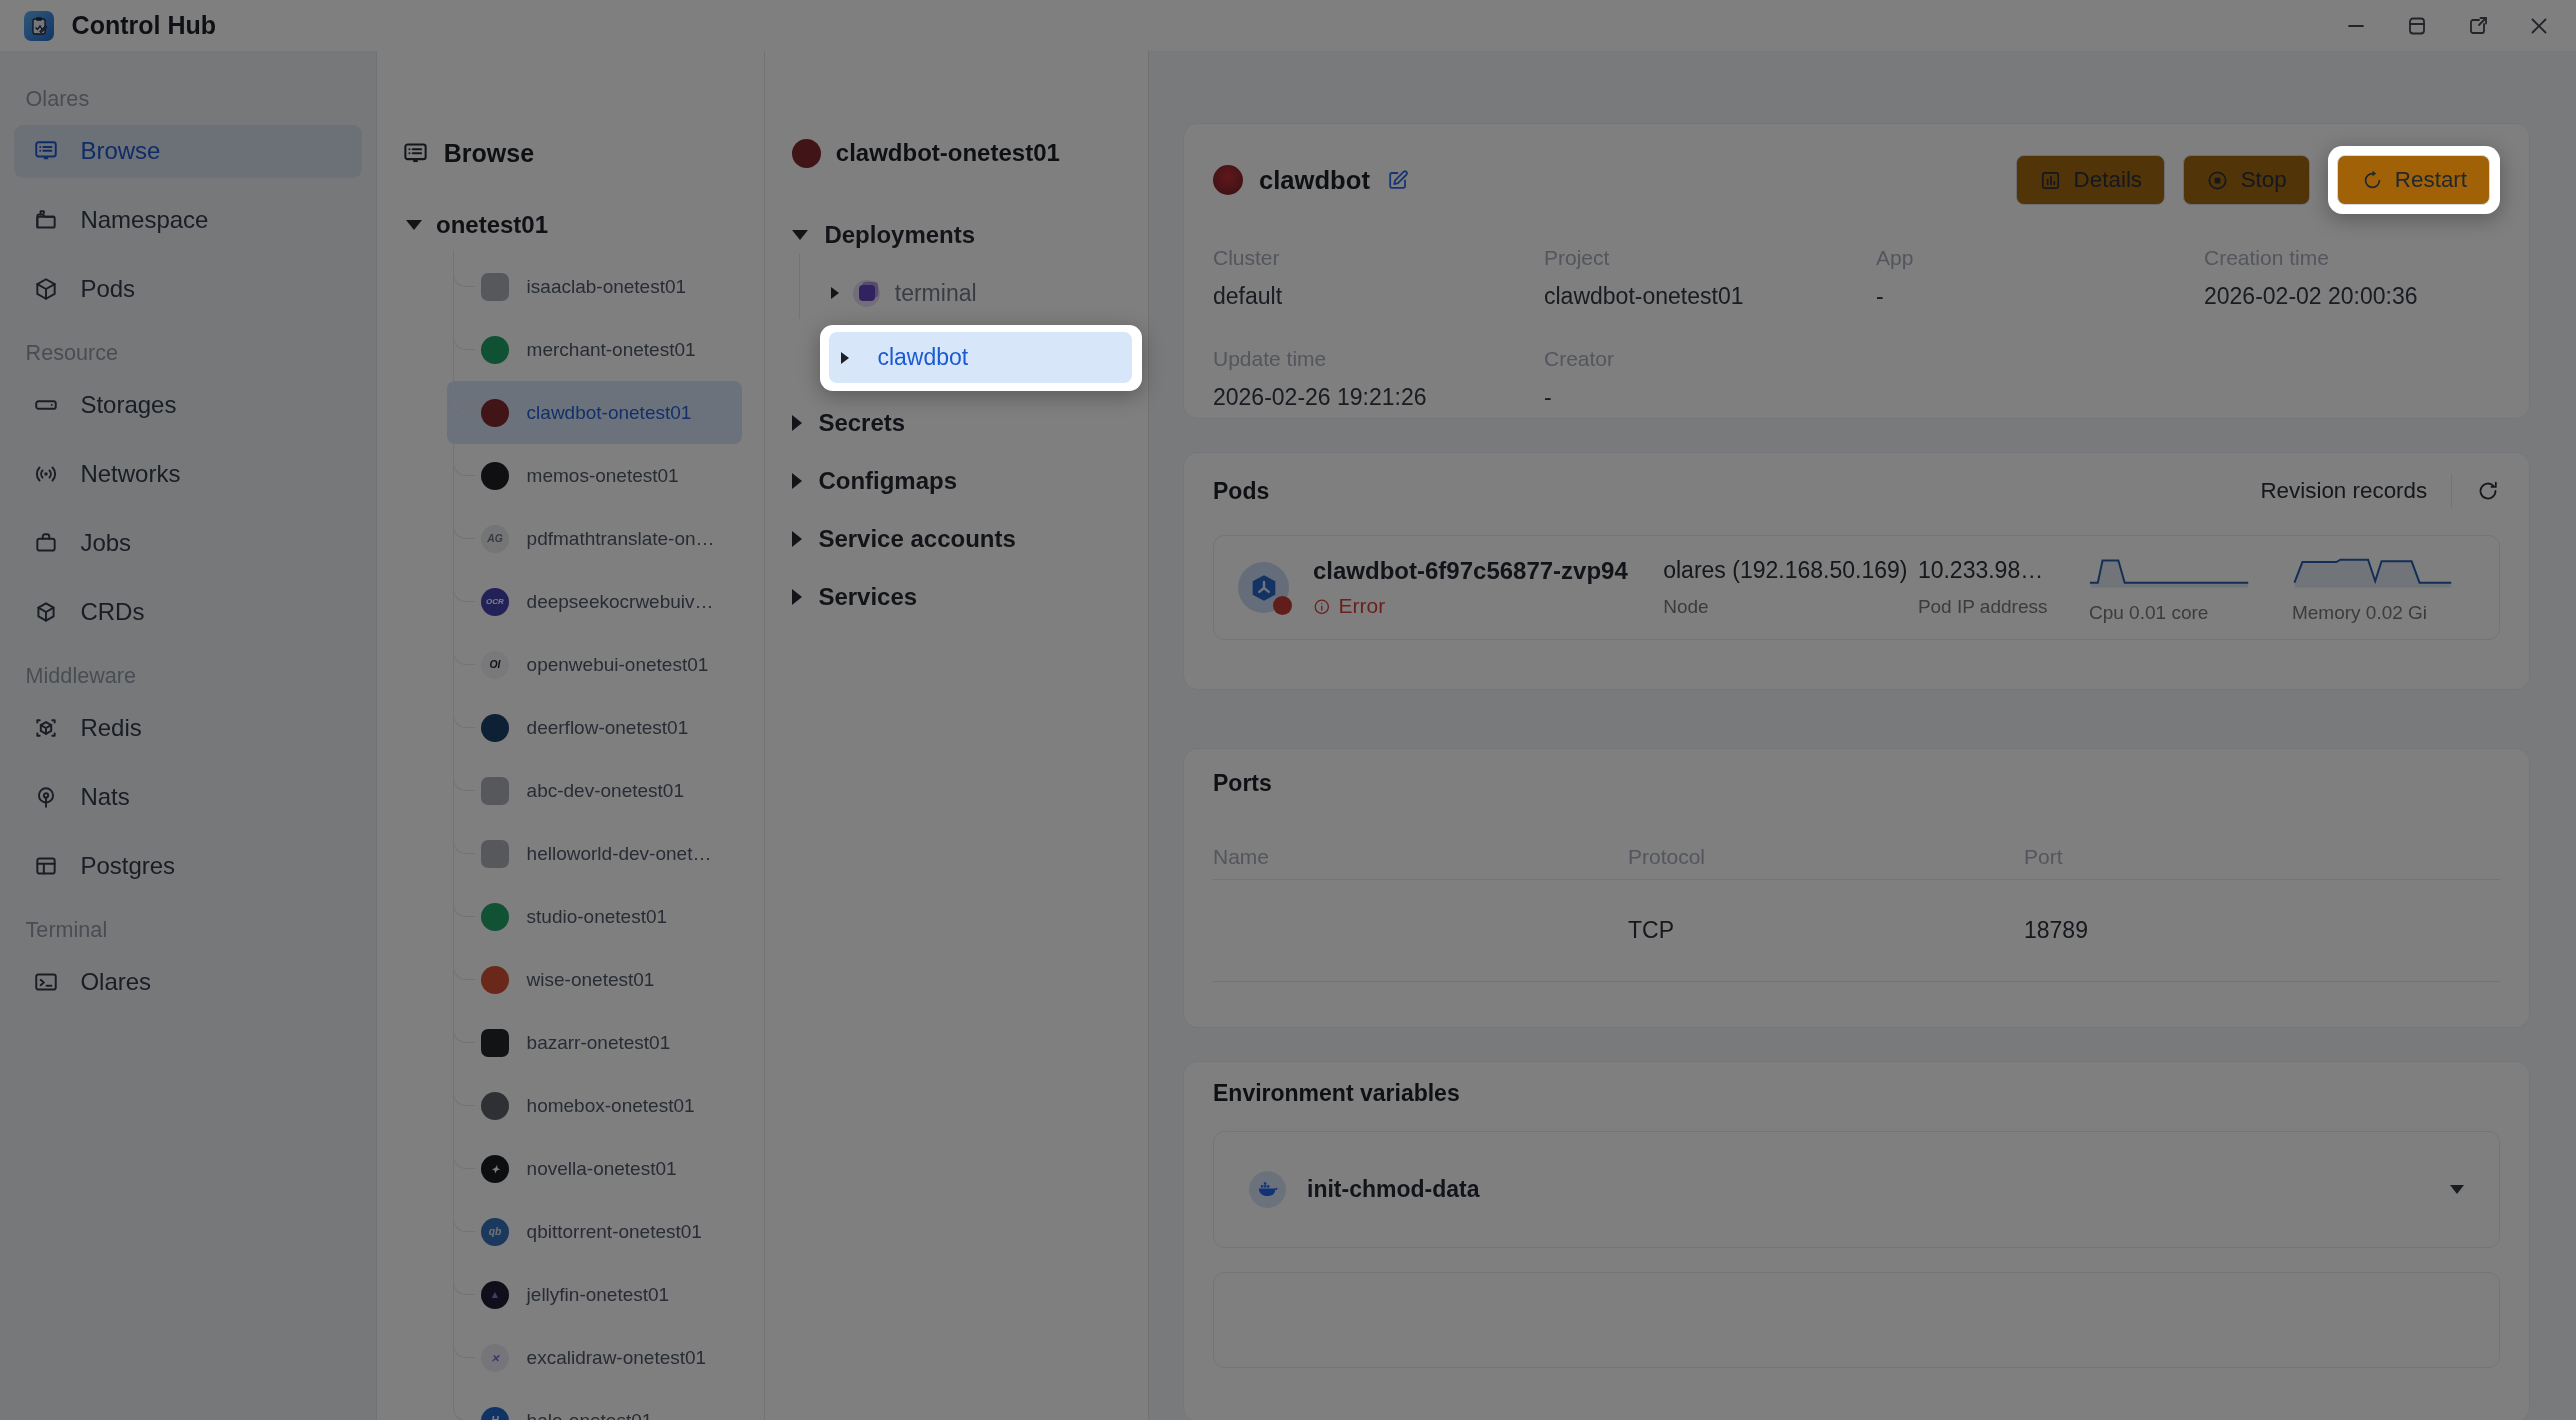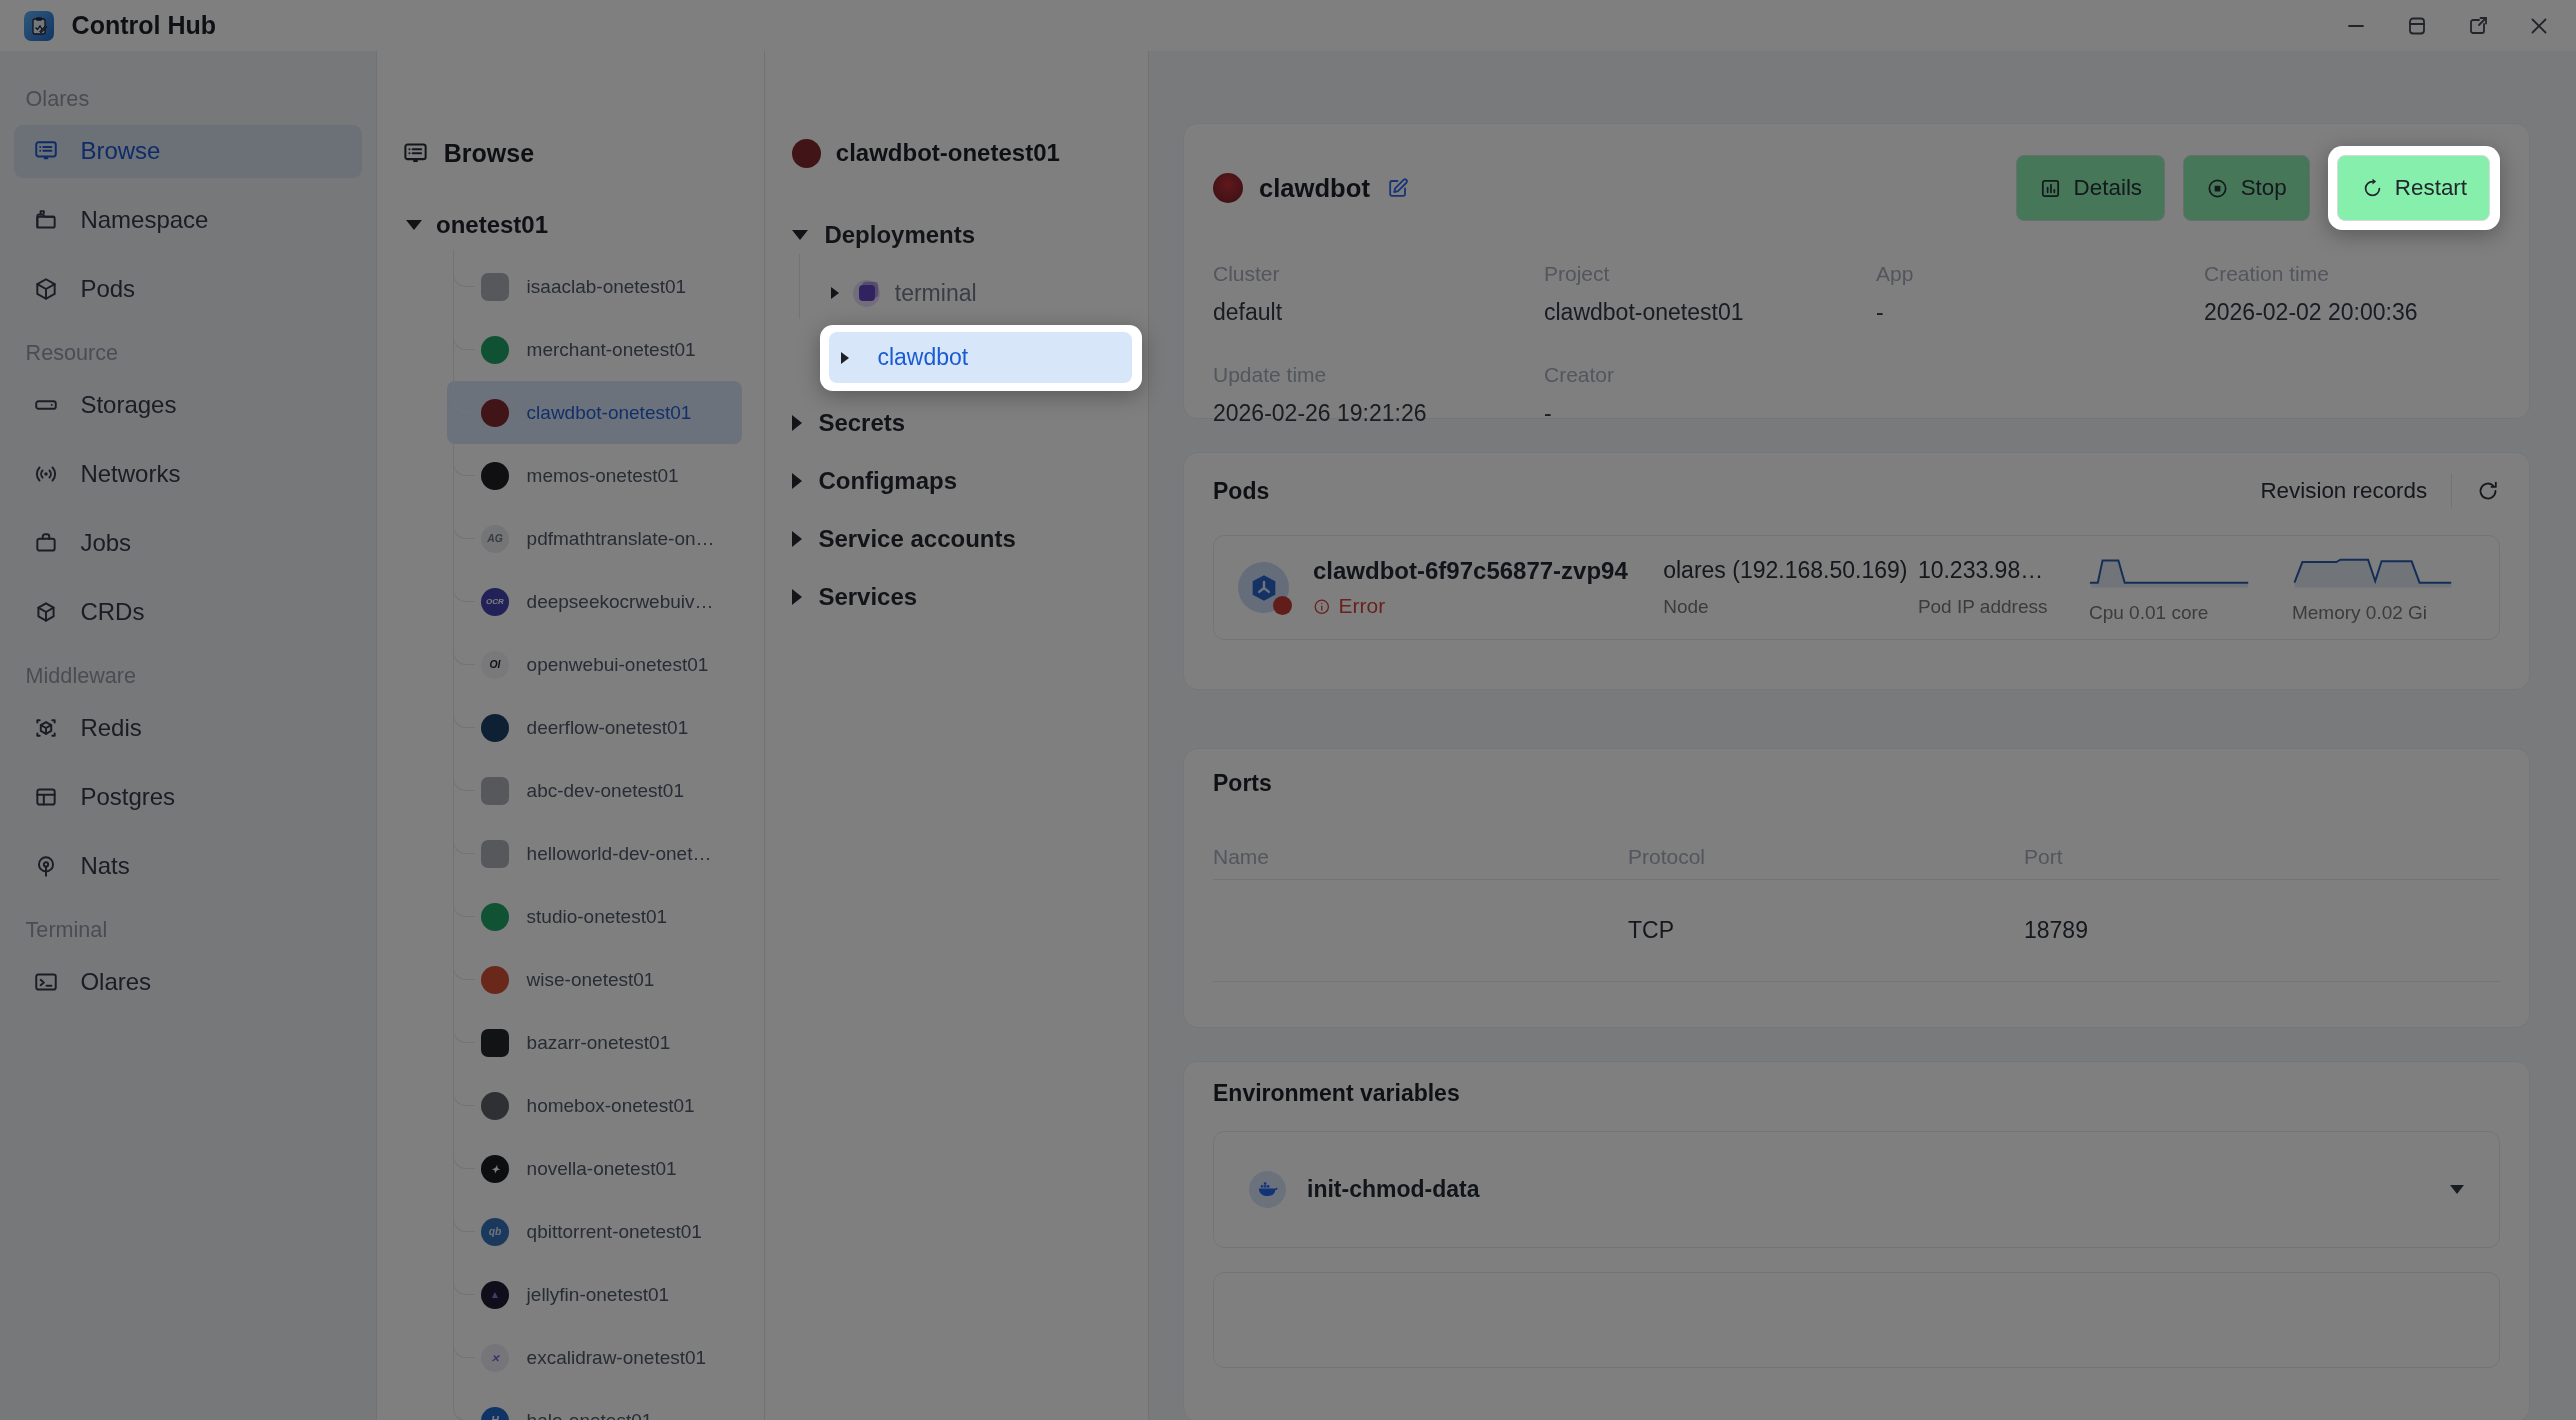--- a/index.html
+++ b/index.html
@@ -69,21 +69,21 @@
   
   .main { flex:1; background:#f3f4f6; padding:72px 46px 0 34px; overflow:hidden; }
   .card { background:#ffffff; border:0.8px solid #ebedf0; border-radius:14.4px; }
 
   .card-head { height:296px; padding:22.4px 29px; }
   .head-row { display:flex; align-items:center; }
   .head-row .name { font-size:25.6px; font-weight:bold; color:#14181e; margin-left:16px; }
   .edit-btn { margin-left:16px; color:#2563eb; cursor:pointer; display:flex; }
   .edit-btn svg { width:24px; height:24px; }
   .head-btns { margin-left:auto; display:flex; align-items:center; gap:17.6px; }
-  .btn { height:66px; padding:0 22.4px; border:0.8px solid #d6dade; border-radius:8px; background:#86efac; display:flex; align-items:center; gap:11.2px; font-size:22.4px; color:#23282f; cursor:pointer; }
+  .btn { height:50px; padding:0 22.4px; border:0.8px solid #d6dade; border-radius:8px; background:#a16207; display:flex; align-items:center; gap:11.2px; font-size:22.4px; color:#23282f; cursor:pointer; }
   .btn svg { width:23px; height:23px; }
   .spot-btn-wrap { background:#ffffff; border-radius:14.4px; padding:8.8px 9.6px; box-shadow:0 4.8px 21px rgba(0,0,0,0.30); }
   .info-grid { margin-top:32px; display:grid; grid-template-columns:331px 332px 328px auto; row-gap:37px; }
   .info-cell .ilabel { font-size:21px; color:#a3a9b3; }
   .info-cell .ival { font-size:23px; color:#2b313a; margin-top:12.8px; }
 
   .card-pods { margin-top:33px; height:238px; padding:21px 29px; }
   .sec-head { display:flex; align-items:center; }
   .sec-title { font-size:23px; font-weight:bold; color:#14181e; }
   .sec-actions { margin-left:auto; display:flex; align-items:center; }
@@ -232,32 +232,32 @@
     <div class="side-item">
       <svg class="ic" viewBox="0 0 24 24">
           <path d="M4 7V4.8h2.2M20 7V4.8h-2.2M4 17v2.2h2.2M20 17v2.2h-2.2"></path>
           <path d="M12 6.5l4.8 2.8v5.4L12 17.5l-4.8-2.8V9.3z"></path>
           <path d="M12 12L7.2 9.3M12 12l4.8-2.7M12 12v5.5"></path>
         </svg>
       <span class="lbl">Redis</span>
     </div>
     <div class="side-item">
       <svg class="ic" viewBox="0 0 24 24">
-          <rect x="4" y="5" width="16" height="14" rx="2"></rect>
-          <path d="M4 10h16M10 10v9"></path>
-        </svg>
-      <span class="lbl">Postgres</span>
-    </div>
-    <div class="side-item">
-      <svg class="ic" viewBox="0 0 24 24">
           <circle cx="12" cy="10.5" r="6.5"></circle>
           <circle cx="12" cy="10.5" r="2"></circle>
           <path d="M12 12.5V21"></path>
         </svg>
       <span class="lbl">Nats</span>
+    </div>
+    <div class="side-item">
+      <svg class="ic" viewBox="0 0 24 24">
+          <rect x="4" y="5" width="16" height="14" rx="2"></rect>
+          <path d="M4 10h16M10 10v9"></path>
+        </svg>
+      <span class="lbl">Postgres</span>
     </div>
 
     <div class="side-label">Terminal</div>
     <div class="side-item">
       <svg class="ic" viewBox="0 0 24 24">
           <rect x="3" y="5" width="18" height="14" rx="2"></rect>
           <path d="M7 10l3 2.5L7 15M12.5 15.5h4.5"></path>
         </svg>
       <span class="lbl">Olares</span>
     </div>

